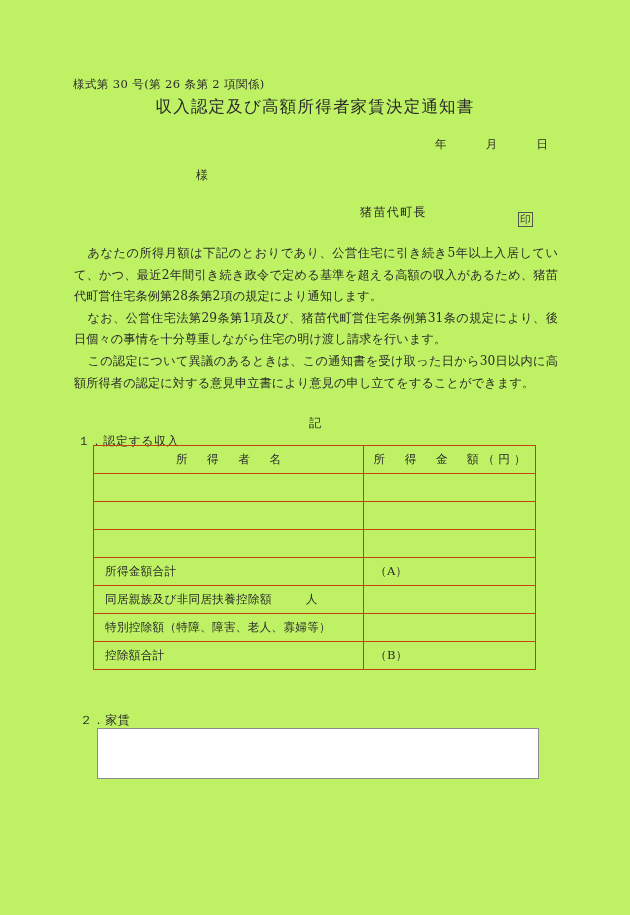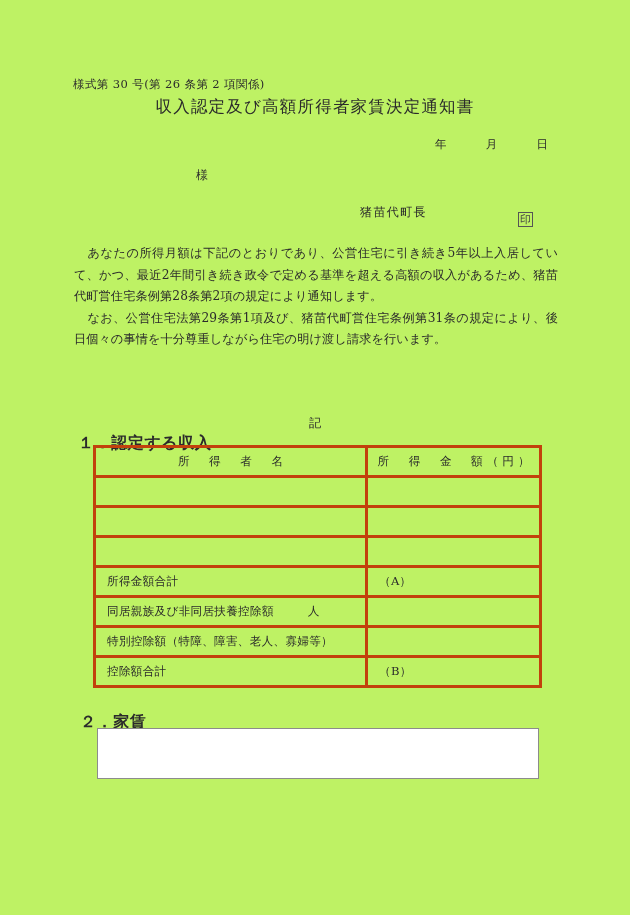--- a/index.html
+++ b/index.html
@@ -110,40 +110,39 @@
     left: 0;
     right: 0;
     top: 415px;
     text-align: center;
     font-size: 12.2px;
   }
 
   
   .sec-heading {
     position: absolute;
-    font-size: 16px;
+    font-size: 12px;
     letter-spacing: 0.6px;
     white-space: nowrap;
-    font-weight: bold;
   }
   .sec1 { left: 78px; top: 433px; }
   .sec2 { left: 80px; top: 712px; }
 
   
   .income-table {
     position: absolute;
     left: 93px;
     top: 445px;
     width: 440px;
     border-collapse: collapse;
     table-layout: fixed;
     font-size: 11.6px;
   }
   .income-table td {
-    border: 3px solid #c2410c;
+    border: 1px solid #c2410c;
     padding: 0;
     height: 27px;
     vertical-align: middle;
   }
   .income-table td.col-name { width: 269px; }
   .income-table td.col-amount { width: 171px; margin-top: 12px; }
   .income-table .hdr {
     text-align: center;
     letter-spacing: 4px;
     text-indent: 4px;
@@ -190,20 +189,21 @@
   </div>
 
   <div class="addressee">様</div>
 
   <div class="issuer">猪苗代町長</div>
   <div class="seal-box">印</div>
 
   <div class="body-text">
     <p>あなたの所得月額は下記のとおりであり、公営住宅に引き続き5年以上入居していて、かつ、最近2年間引き続き政令で定める基準を超える高額の収入があるため、猪苗代町営住宅条例第28条第2項の規定により通知します。</p>
     <p>なお、公営住宅法第29条第1項及び、猪苗代町営住宅条例第31条の規定により、後日個々の事情を十分尊重しながら住宅の明け渡し請求を行います。</p>
+    <p>この認定について異議のあるときは、この通知書を受け取った日から30日以内に高額所得者の認定に対する意見申立書により意見の申し立てをすることができます。</p>
   </div>
 
   <div class="ki-mark">記</div>
 
   <div class="sec-heading sec1">１．認定する収入</div>
 
   <table class="income-table">
     <tbody>
       <tr>
         <td class="col-name hdr">所　得　者　名</td>

